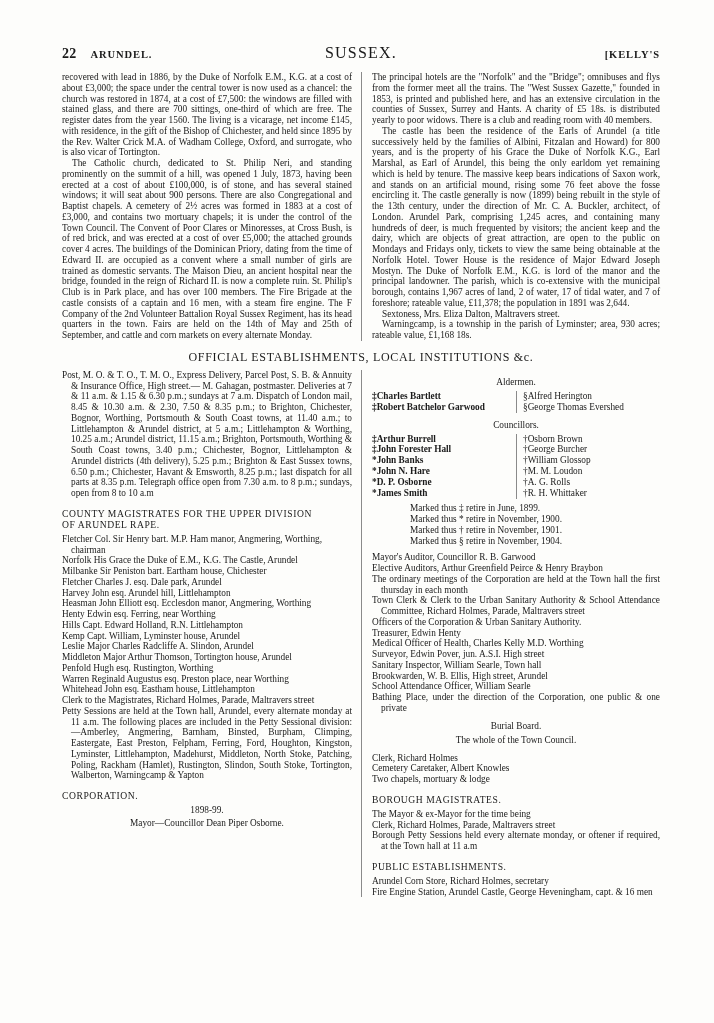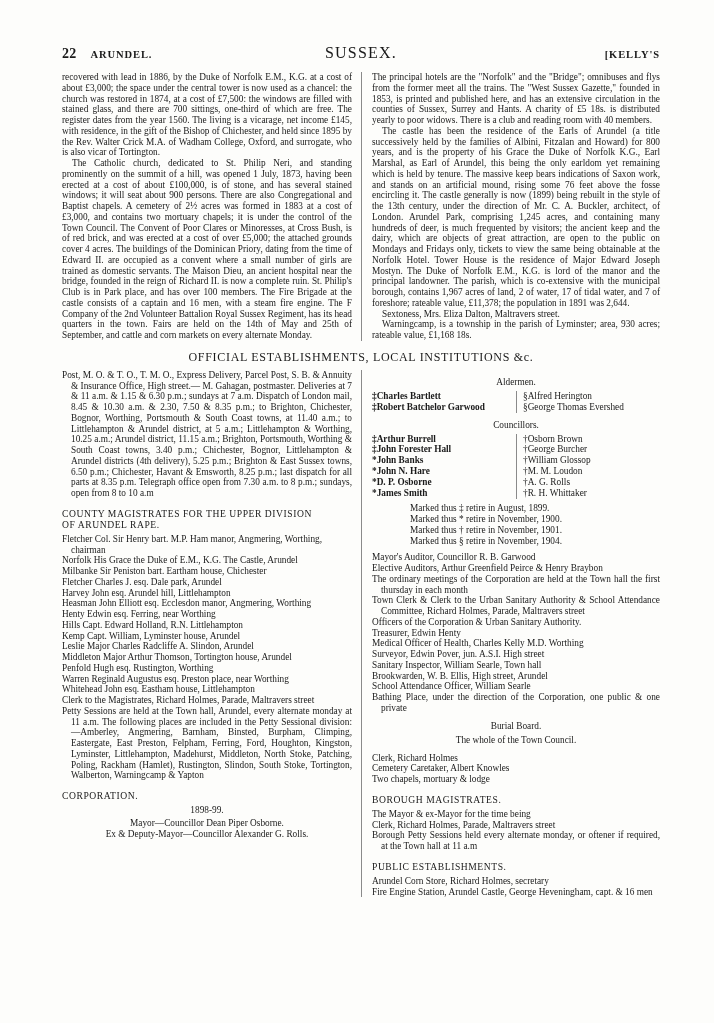--- a/index.html
+++ b/index.html
@@ -215,21 +215,20 @@
       <p class="hang">Penfold Hugh esq. Rustington, Worthing</p>
       <p class="hang">Warren Reginald Augustus esq. Preston place, near Worthing</p>
       <p class="hang">Whitehead John esq. Eastham house, Littlehampton</p>
       <p class="hang just">Clerk to the Magistrates, Richard Holmes, Parade, Maltravers street</p>
       <p class="hang just">Petty Sessions are held at the Town hall, Arundel, every alternate monday at 11 a.m. The following places are included in the Petty Sessional division:—Amberley, Angmering, Barnham, Binsted, Burpham, Climping, Eastergate, East Preston, Felpham, Ferring, Ford, Houghton, Kingston, Lyminster, Littlehampton, Madehurst, Middleton, North Stoke, Patching, Poling, Rackham (Hamlet), Rustington, Slindon, South Stoke, Tortington, Walberton, Warningcamp &amp; Yapton</p>
 
       <div class="sec-head">CORPORATION.</div>
       <div class="year-line">1898-99.</div>
       <div class="centered-lines">
         <p>Mayor—Councillor Dean Piper Osborne.</p>
-        <p>Ex &amp; Deputy-Mayor—Councillor Alexander G. Rolls.</p>
       </div>
 
     </div>
 
     <div class="col col-right">
 
       <div class="sub-head">Aldermen.</div>
       <div class="names2">
         <div class="nc nc-left">
           <p>‡Charles Bartlett</p>
@@ -255,21 +254,21 @@
           <p>†Osborn Brown</p>
           <p>†George Burcher</p>
           <p>†William Glossop</p>
           <p>†M. M. Loudon</p>
           <p>†A. G. Rolls</p>
           <p>†R. H. Whittaker</p>
         </div>
       </div>
 
       <div class="marked-block">
-        <p>Marked thus ‡ retire in August, 1899.</p>
+        <p>Marked thus ‡ retire in June, 1899.</p>
         <p>Marked thus * retire in November, 1900.</p>
         <p>Marked thus † retire in November, 1901.</p>
         <p>Marked thus § retire in November, 1904.</p>
       </div>
 
       <p class="hang just">Mayor's Auditor, Councillor R. B. Garwood</p>
       <p class="hang just">Elective Auditors, Arthur Greenfield Peirce &amp; Henry Braybon</p>
       <p class="hang just">The ordinary meetings of the Corporation are held at the Town hall the first thursday in each month</p>
       <p class="hang just">Town Clerk &amp; Clerk to the Urban Sanitary Authority &amp; School Attendance Committee, Richard Holmes, Parade, Maltravers street</p>
       <p class="hang just">Officers of the Corporation &amp; Urban Sanitary Authority.</p>

